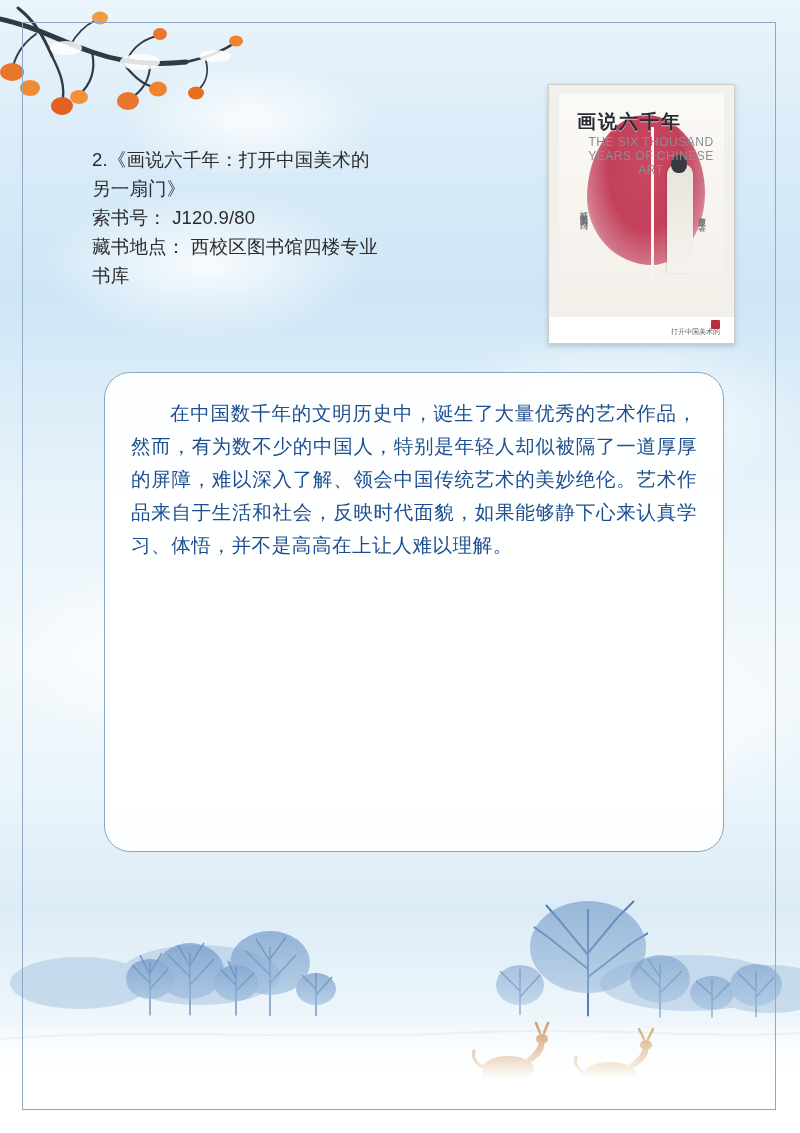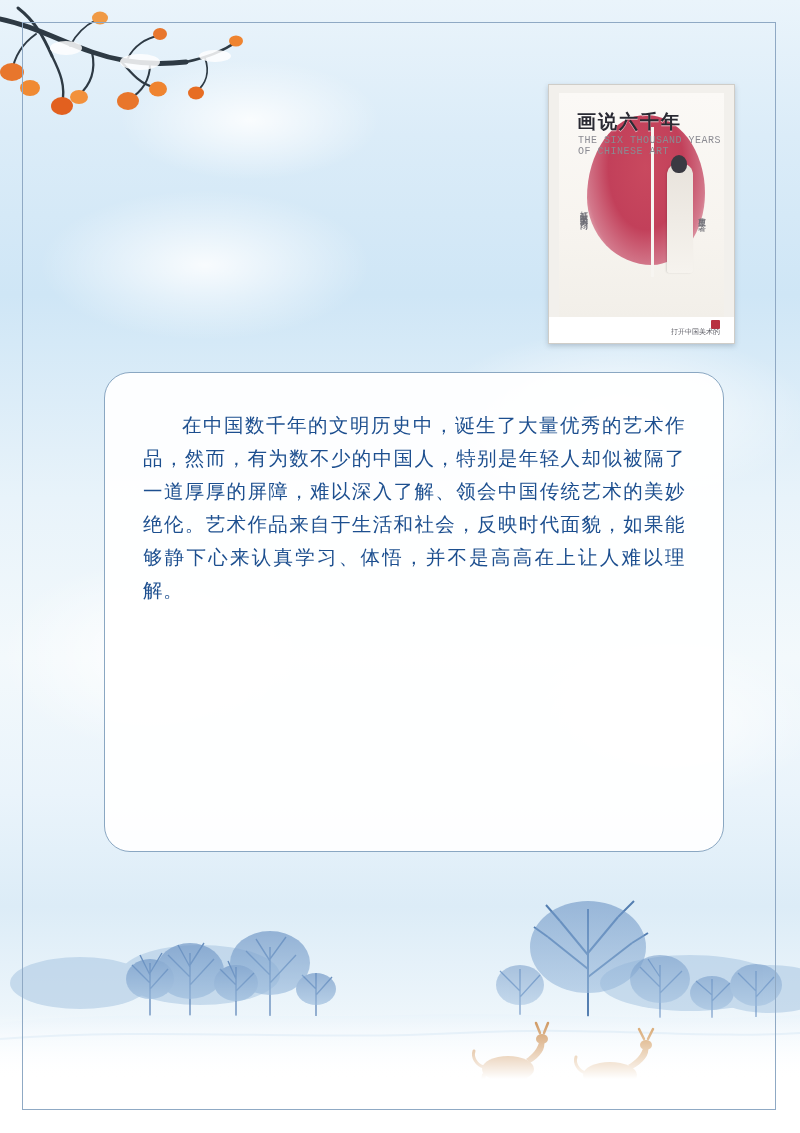--- a/index.html
+++ b/index.html
@@ -113,24 +113,25 @@
     font-size: 19px;
     letter-spacing: 2px;
     color: #2a2a33;
     font-family: "Liberation Serif", serif;
     font-weight: bold;
     text-shadow: 0 1px 0 rgba(255,255,255,0.6);
   }
   #book-cover .cover-sub {
     position: absolute;
     left: 19px; top: 42px;
-    font-size: 10px;
+    font-size: 12px;
     color: #8b8b92;
     letter-spacing: 0.5px;
-    font-family: Liberation Mono, monospace;
+    font-family: Liberation Sans, sans-serif;
+    text-align: center;
   }
   #book-cover .cover-side {
     position: absolute;
     left: 18px; top: 112px;
     font-size: 8px;
     color: #6c6c74;
     writing-mode: vertical-rl;
     font-family: "Liberation Serif", serif;
     letter-spacing: 1px;
   }
@@ -182,21 +183,21 @@
     position: absolute;
     left: 104px; top: 372px;
     width: 620px; height: 480px;
     background: rgba(255,255,255,0.93);
     border: 1px solid #8aa7c2;
     border-radius: 26px;
     box-sizing: border-box;
     padding: 24px 26px 20px 26px;
   }
   #desc-card p {
-    margin: 12px;
+    margin: 0;
     color: #1d4f8f;
     font-family: "Liberation Serif", serif;
     font-size: 19.5px;
     line-height: 33px;
     text-align: justify;
     text-justify: inter-ideograph;
     text-indent: 2em;
     letter-spacing: 0.6px;
   }
 
@@ -267,20 +268,27 @@
       <div class="cover-title">画说六千年</div>
       <div class="cover-sub">THE SIX THOUSAND YEARS OF CHINESE ART</div>
       <div class="cover-side">打开中国美术的另一扇门</div>
       <div class="cover-author">曹星原 著</div>
     </div>
     <div class="cover-footer"></div>
     <div class="pub-mark"></div>
     <div class="publisher">打开中国美术的</div>
   </div>
 
+  <div id="book-meta">
+    <div class="meta-line">2.《画说六千年：打开中国美术的</div>
+    <div class="meta-line">另一扇门》</div>
+    <div class="meta-line">索书号： J120.9/80</div>
+    <div class="meta-line">藏书地点： 西校区图书馆四楼专业</div>
+    <div class="meta-line">书库</div>
+  </div>
 
   <div id="desc-card">
     <p>在中国数千年的文明历史中，诞生了大量优秀的艺术作品，然而，有为数不少的中国人，特别是年轻人却似被隔了一道厚厚的屏障，难以深入了解、领会中国传统艺术的美妙绝伦。艺术作品来自于生活和社会，反映时代面貌，如果能够静下心来认真学习、体悟，并不是高高在上让人难以理解。</p>
   </div>
 
   <svg id="landscape" viewBox="0 0 800 290" xmlns="http://www.w3.org/2000/svg">
     <defs>
       <linearGradient id="snowGrad" x1="0" y1="0" x2="0" y2="1">
         <stop offset="0%" stop-color="#eaf4fb"></stop>
         <stop offset="55%" stop-color="#ffffff"></stop>

